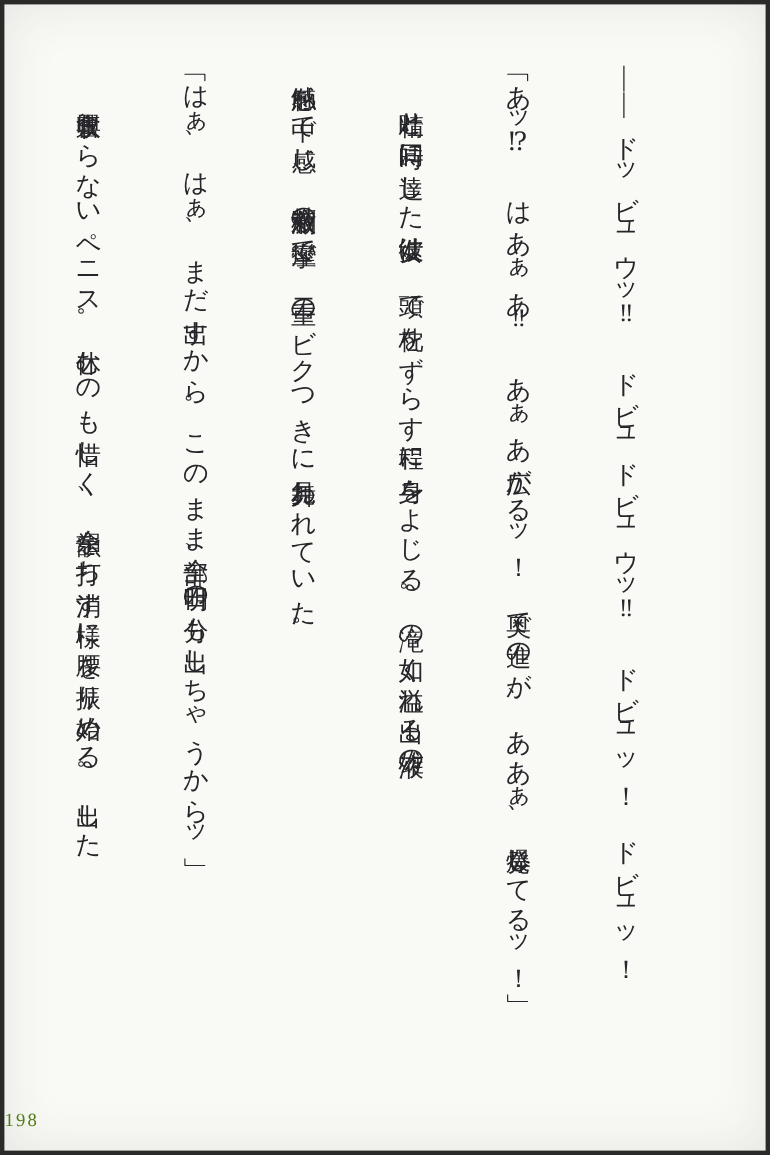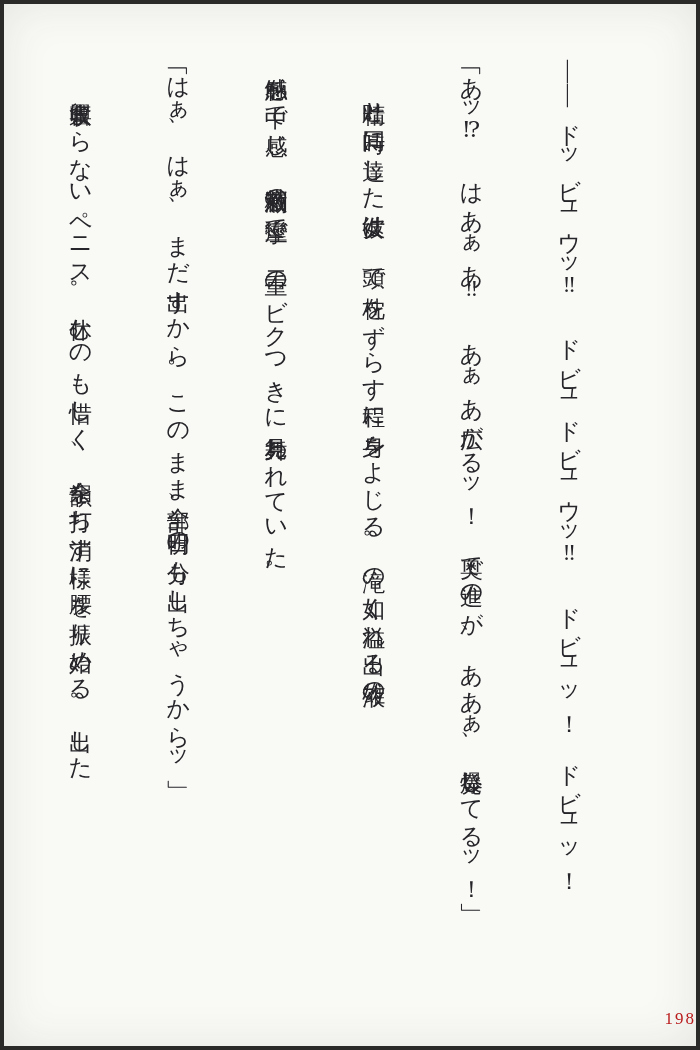--- a/index.html
+++ b/index.html
@@ -35,25 +35,25 @@
   }
   .text-block p.col {
     margin: 0;
     padding: 0;
   }
   .page-number {
     position: absolute;
     bottom: 17px;
     left: 0;
     right: 0;
-    text-align: right;
+    text-align: left;
     font-family: "Liberation Serif", "DejaVu Serif", serif;
     font-size: 17px;
     letter-spacing: 2px;
-    color: #b91c1c;
+    color: #4d7c0f;
   }
 </style>
 </head>
 <body>
 
 <div class="page">
   <div class="text-block">
     <p class="col">――ドッビュウッ‼　ドビュドビュウッ‼　ドビュッ！　ドビュッ！</p>
     <p class="col">「あッ⁉　はあぁあ‼　あぁあ広がるッ！　奥で進のが、ああぁ、爆発してるッ！」</p>
     <p class="col">　吐精と同時に達した彼女は、頭で枕をずらす程に身をよじる。滝の如く溢れ出る雄液の</p>

